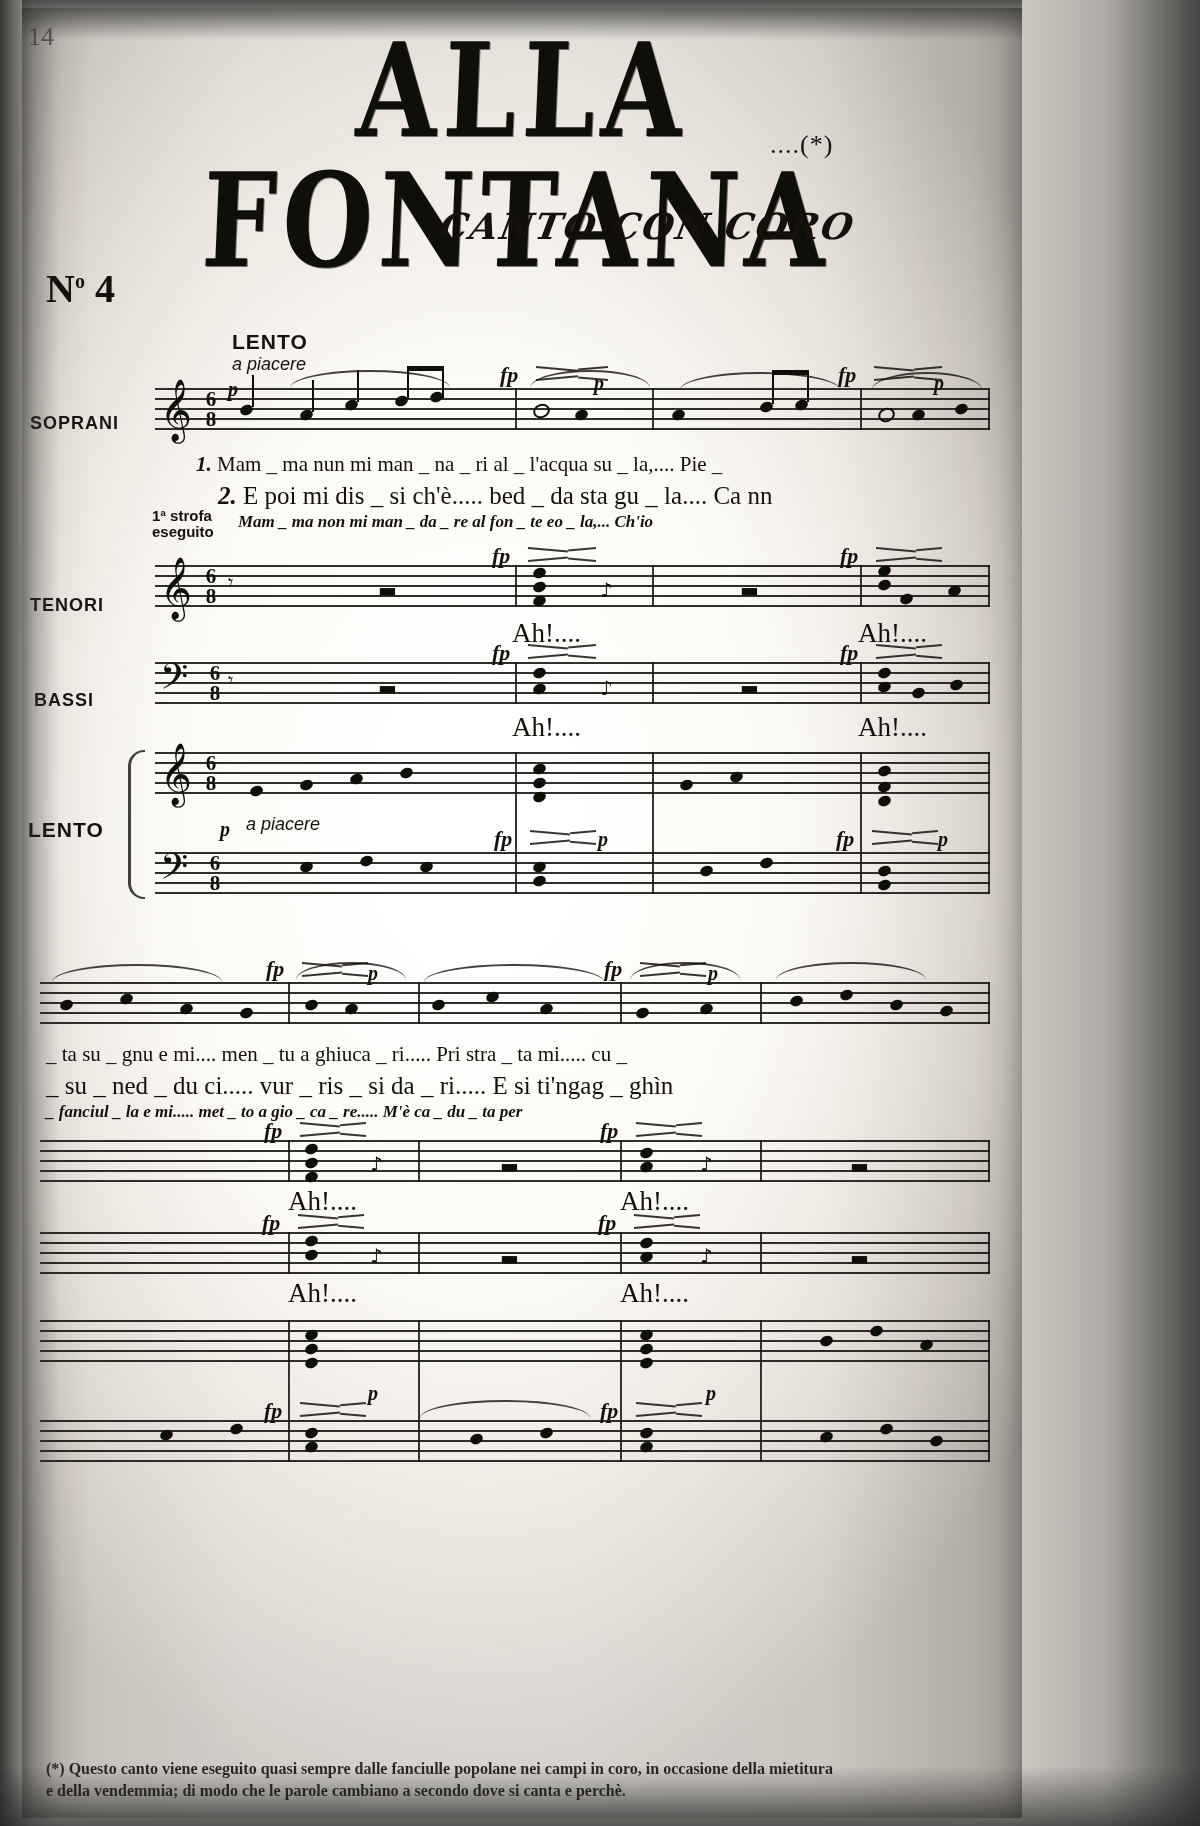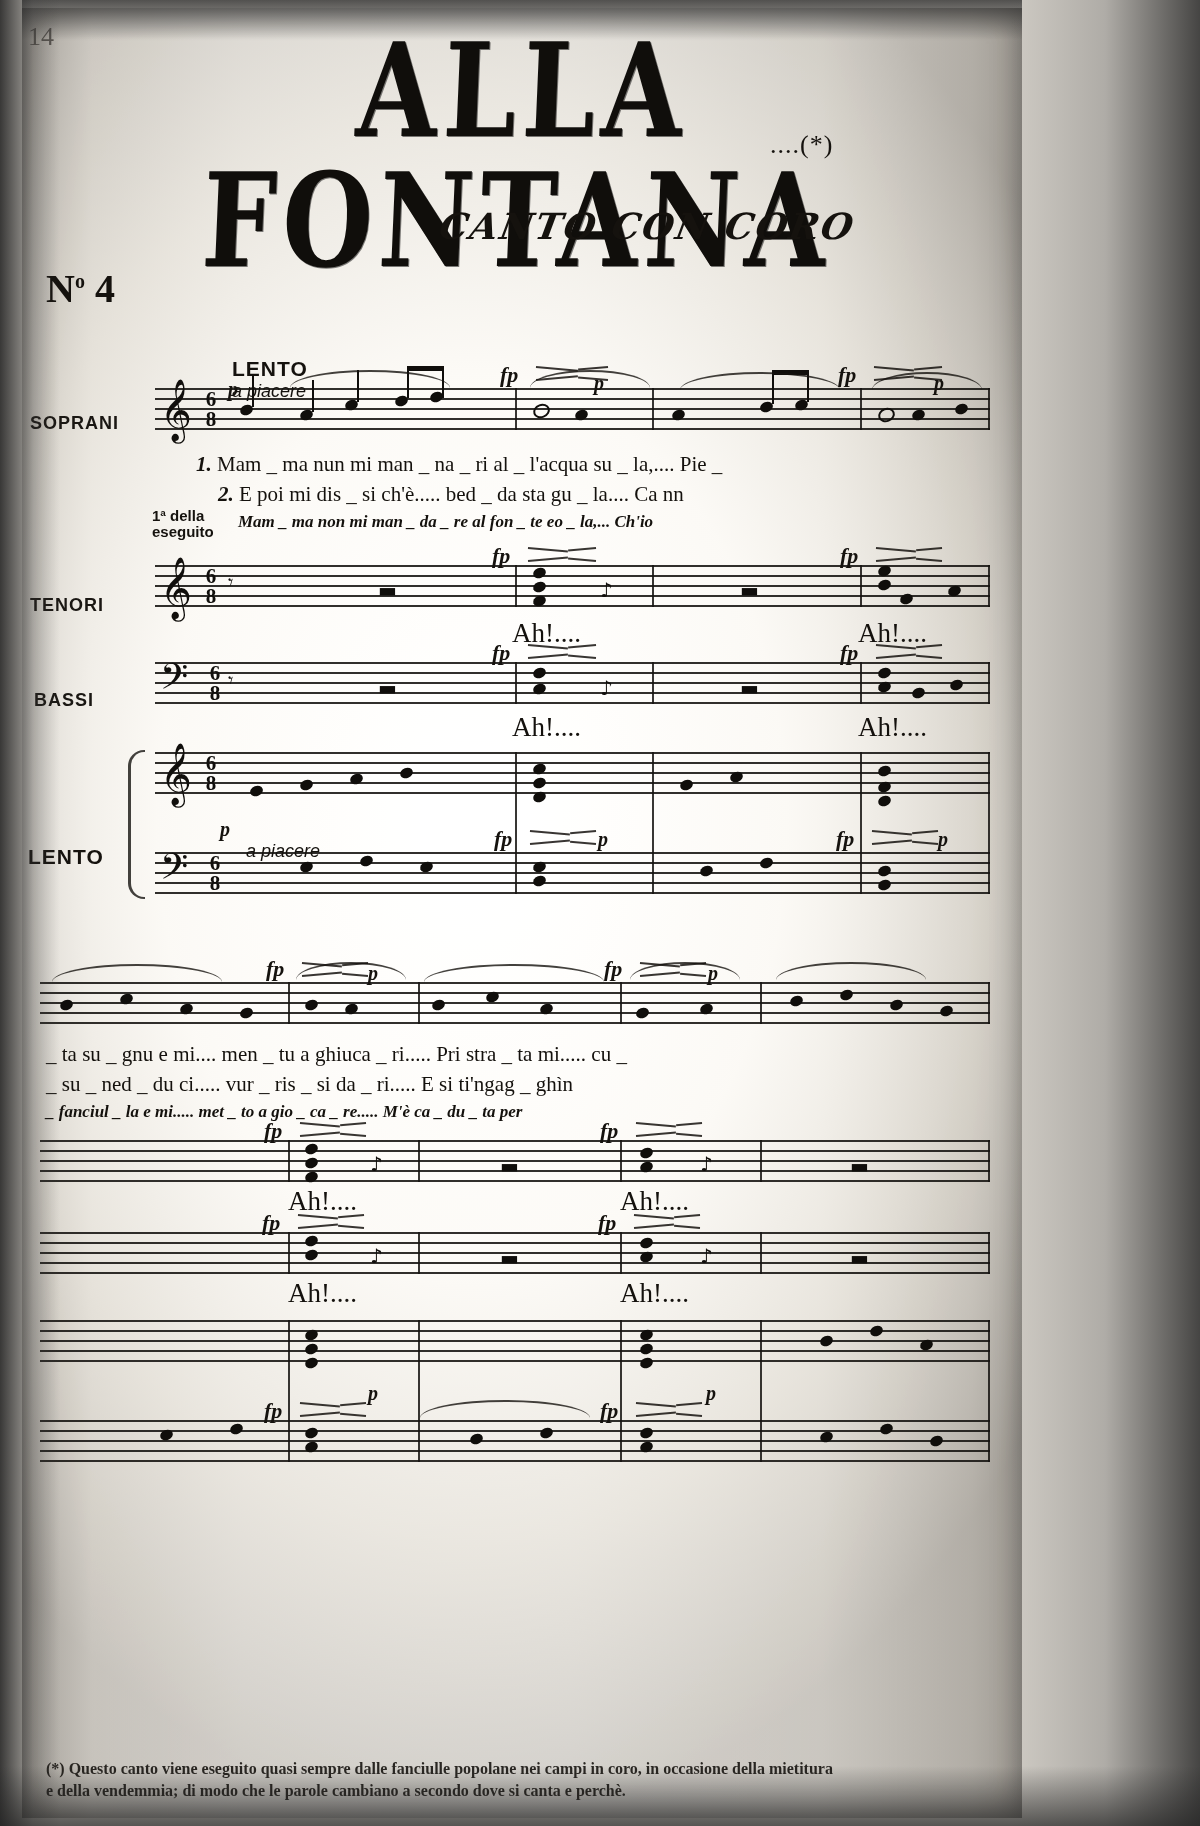--- a/index.html
+++ b/index.html
@@ -106,21 +106,20 @@
     position:absolute; font-family:"Liberation Serif",serif; font-weight:700;
     font-size: 21px; line-height: 20px; color:#110f0c; text-align:center;
   }
   .part-label {
     position:absolute; font-size: 18px; font-weight:700; letter-spacing:1px;
     color:#1a1713; font-family:"Liberation Sans", sans-serif;
   }
   .tempo {
     position:absolute; font-weight:700; font-size:21px; letter-spacing:1px; color:#15120e;
     font-family:"Liberation Sans", sans-serif;
-    margin-top:27px;
   }
   .tempo em { display:block; font-size:18px; font-weight:400; font-style:italic; letter-spacing:0; }
   .dyn {
     position:absolute; font-style:italic; font-weight:700; color:#15120e;
     font-family:"Liberation Serif",serif;
   }
   .hairpin { position:absolute; height:14px; }
   .hairpin:before, .hairpin:after {
     content:""; position:absolute; left:0; width:100%; height:1.5px; background:#15120e; opacity:.85;
   }
@@ -140,21 +139,21 @@
   .note.hollow { background: transparent; border: 2.4px solid #100e0b; }
   .stem { position:absolute; width:2px; background:#100e0b; height:32px; }
   .beam { position:absolute; height:5px; background:#100e0b; }
   .rest { position:absolute; font-size:20px; color:#100e0b; font-family:"DejaVu Sans",sans-serif; }
 
   .lyric {
     position:absolute; white-space:nowrap; color:#14110d;
     font-family:"Liberation Serif", serif;
   }
   .lyric.v1 { font-size: 21px; }
-  .lyric.v2 { font-size: 21px; }
+  .lyric.v2 { font-size: 25px; }
   .lyric.ital { font-size: 17px; font-style: italic; font-weight:700; }
   .lyric-num { font-weight:700; font-style:italic; }
   .strofa {
     position:absolute; font-size: 15px; font-weight:700; line-height:16px;
     color:#15120e; font-family:"Liberation Sans", sans-serif;
   }
   .ah { position:absolute; font-size:27px; color:#14110d; font-family:"Liberation Serif",serif; }
 
   .footnote {
     position:absolute; left: 46px; bottom: 24px; width: 1000px;
@@ -239,21 +238,21 @@
 
   <div class="lyric v1" style="left:196px; top:452px;">
     <span class="lyric-num">1.</span>
     <span>Mam _ ma nun mi     man _ na _ ri al _ l'acqua su     _     la,.... Pie _</span>
   </div>
   <div class="lyric v2" style="left:218px; top:482px;">
     <span class="lyric-num">2.</span>
     <span>E   poi mi dis _ si ch'è..... bed _ da sta gu     _     la.... Ca nn</span>
   </div>
   <div class="strofa" style="left:152px; top:508px;">
-    <div>1ª della</div>
+    <div>1ª strofa</div>
     <div>eseguito</div>
   </div>
   <div class="lyric ital" style="left:238px; top:512px;">Mam _ ma non mi     man _ da _ re al fon _ te eo     _     la,... Ch'io</div>
 
   <div class="part-label" style="left:30px; top:595px;">TENORI</div>
   <div class="staff" style="left:155px; top:565px; width:835px;"></div>
   <div class="clef" style="left:160px; top:556px; font-size:54px;">𝄞</div>
   <div class="timesig" style="left:200px; top:566px; width:22px;">
     <div>6</div>
     <div>8</div>

